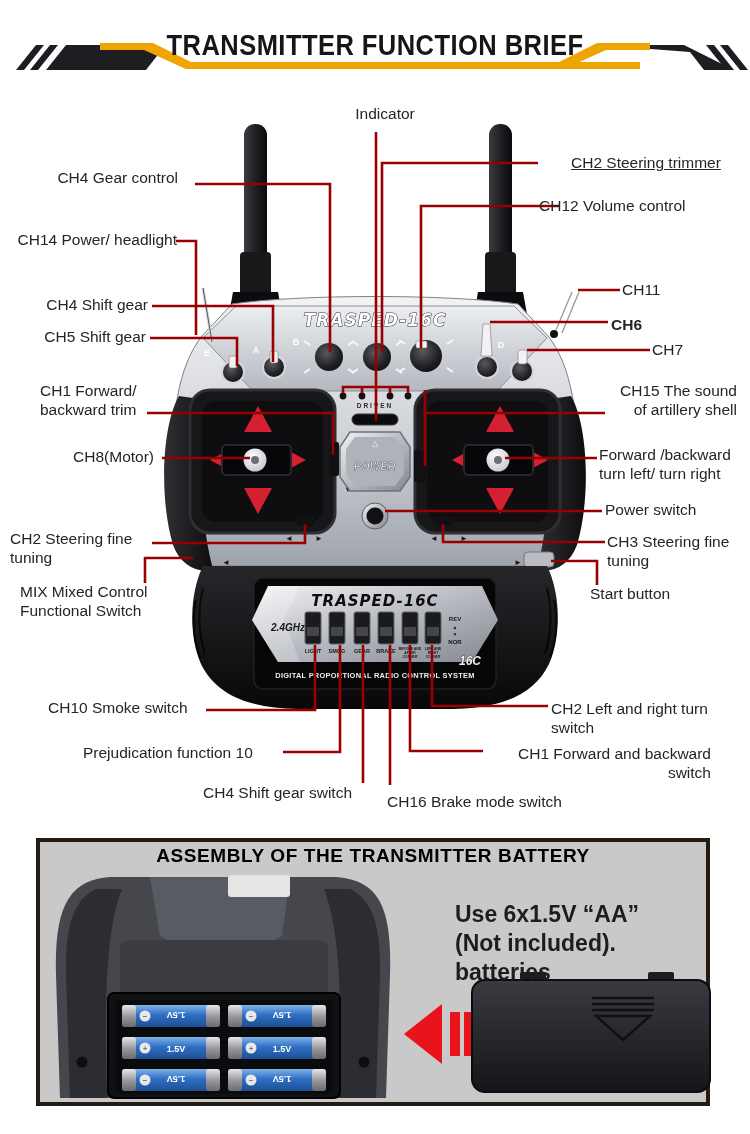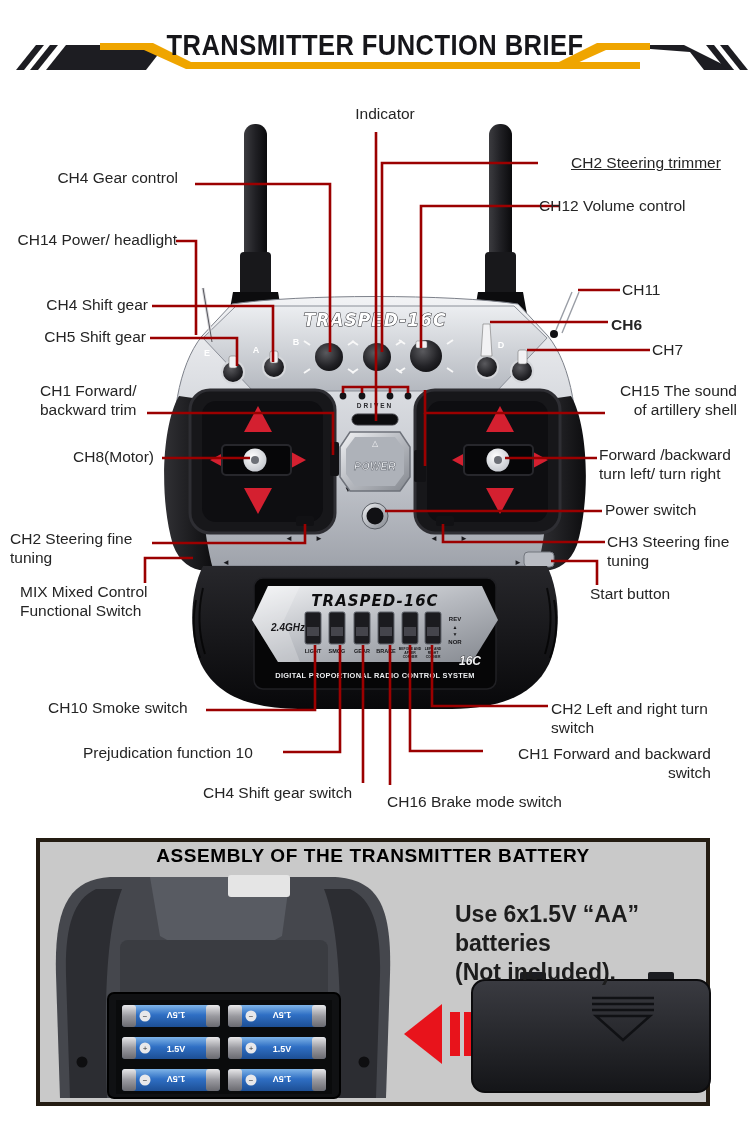--- a/index.html
+++ b/index.html
@@ -429,17 +429,17 @@
   <div class="lb p-pwr">Power switch</div>
   <div class="lb p-ch3">CH3 Steering fine tuning</div>
   <div class="lb p-start">Start button</div>
   <div class="lb p-ch2lr">CH2 Left and right turn switch</div>
   <div class="lb p-ch1fb">CH1 Forward and backward switch</div>
   <div class="lb p-ch16">CH16 Brake mode switch</div>
 
   <div class="bat-title">ASSEMBLY OF THE TRANSMITTER BATTERY</div>
   <div class="bat-note">
     <div>Use 6x1.5V “AA”</div>
+    <div>(Not included).</div>
     <div>batteries</div>
-    <div>(Not included).</div>
   </div>
 
 </div>
 
 </body></html>

